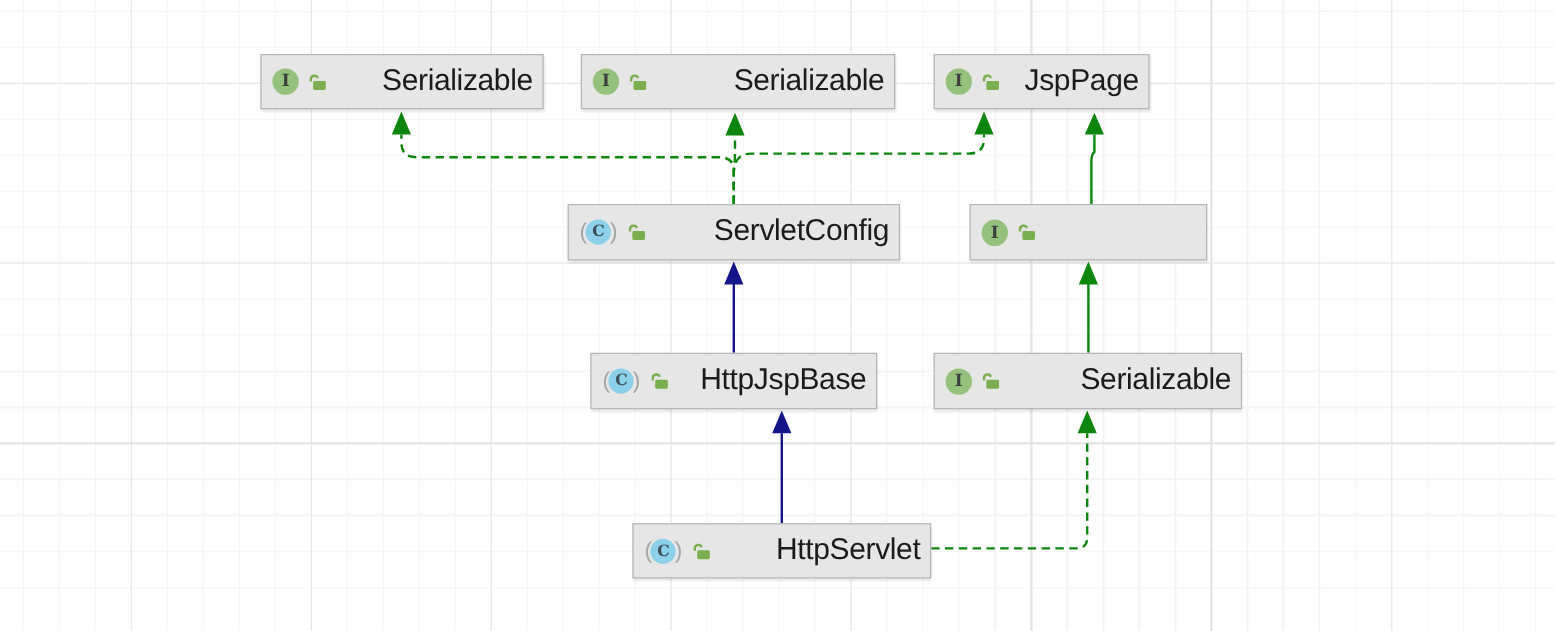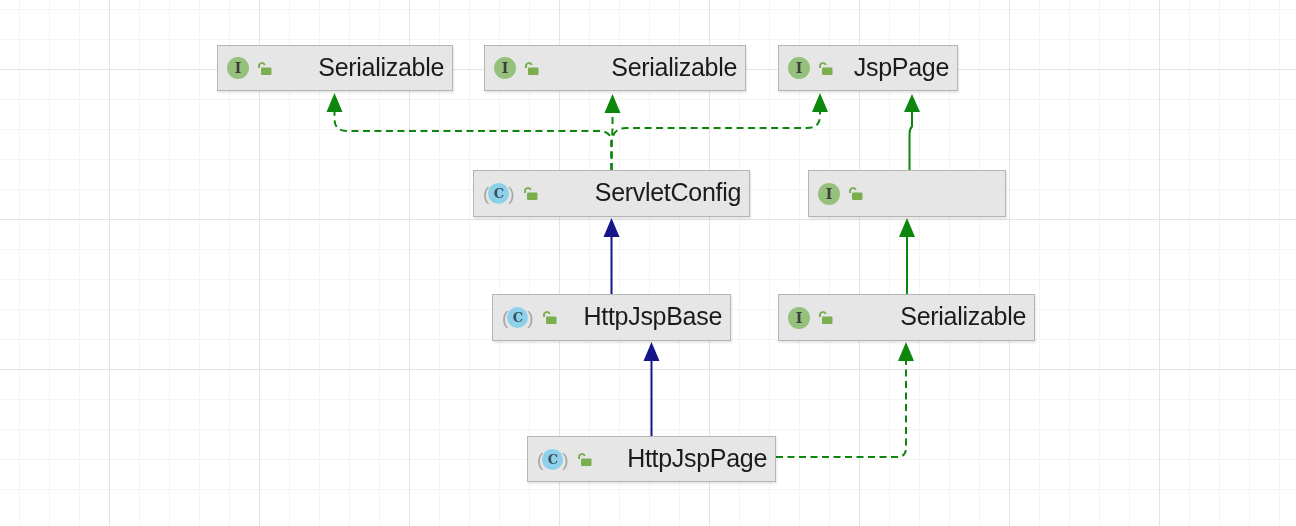--- a/index.html
+++ b/index.html
@@ -189,16 +189,16 @@
   <div class="node pos-httpjspbase">
     <span class="type-icon">
         <span class="paren open">(</span>
         <span class="ccircle">C</span>
         <span class="paren close">)</span>
       </span>
     <svg class="lock" width="17" height="15" viewBox="0 0 17 15">
         <path d="M3 7 L3 5 A3 3 0 0 1 8.8 4" fill="none" stroke="#7bae4e" stroke-width="2"></path>
         <rect x="5" y="6.5" width="10.5" height="7.5" rx="1.2" fill="#7bae4e"></rect>
       </svg>
-    <span class="label">HttpJspPage</span>
+    <span class="label">HttpServlet</span>
   </div>
 
 </div>
 
 </body></html>

